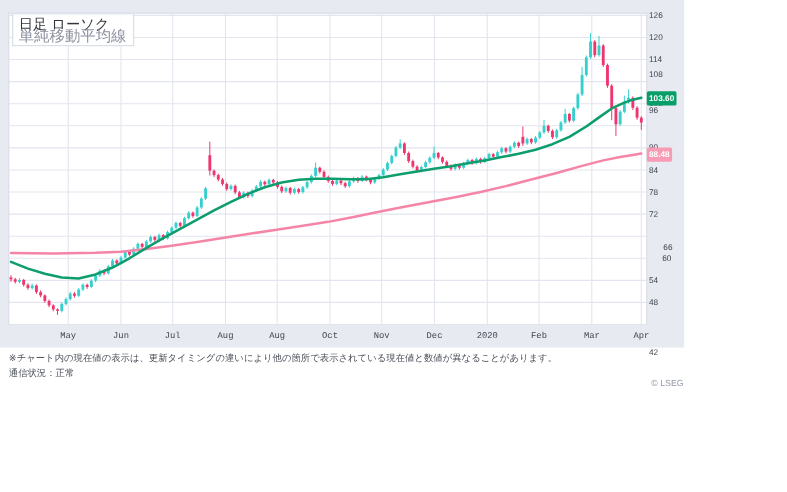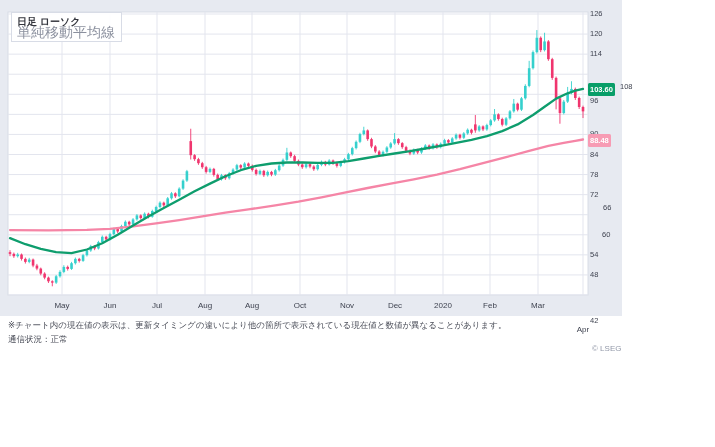--- a/index.html
+++ b/index.html
@@ -2,26 +2,26 @@
 <html><head>
 <meta charset="utf-8">
 <style>
   html,body{margin:0;padding:0;}
   body{width:715px;height:447px;background:#ffffff;position:relative;overflow:hidden;
        font-family:"Liberation Sans","DejaVu Sans",sans-serif;-webkit-font-smoothing:antialiased;}
   .panel{position:absolute;left:0;top:0;width:622px;height:316px;}
   .chart-svg{position:absolute;left:0;top:0;z-index:1;}
   .y-axis{position:absolute;left:589px;top:0;width:33px;height:248px;z-index:2;}
   .ytick{position:absolute;left:1px;font-size:7.5px;line-height:8px;color:#3f4350;white-space:nowrap;}
-  .x-axis{position:absolute;left:0;top:295px;width:589px;height:21px;z-index:2;}
+  .x-axis{position:absolute;left:0;top:295px;width:589px;height:21px;z-index:2;font-family:Liberation Mono, monospace;}
   .xtick{position:absolute;top:6px;width:34px;margin-left:-17px;text-align:center;
          font-size:8px;line-height:9px;color:#3f4350;white-space:nowrap;}
   .legend-box{position:absolute;left:11px;top:12px;z-index:4;background:rgba(255,255,255,0.92);
               border:1px solid #d8dce6;padding:3px 6px 4px 5px;}
-  .legend-title{font-size:10px;line-height:11px;font-weight:bold;color:#33353d;white-space:nowrap;}
+  .legend-title{font-size:13px;line-height:11px;font-weight:normal;color:#33353d;white-space:nowrap;}
   .legend-sub{font-size:14px;line-height:10px;color:#8b909e;white-space:nowrap;}
   .price-badge{position:absolute;left:588px;z-index:3;color:#ffffff;font-size:7.5px;line-height:9px;
                font-weight:bold;padding:2px 2px;border-radius:1.5px;white-space:nowrap;}
   .footer-line{position:absolute;left:8px;color:#4a4d58;font-size:8.5px;line-height:11px;white-space:nowrap;z-index:5;}
   .copyright{position:absolute;left:592px;top:344px;color:#9298a8;font-size:8px;z-index:5;white-space:nowrap;}
 </style>
 </head>
 <body>
 
 <div class="panel" style="background: rgb(231, 234, 241);">
@@ -360,46 +360,46 @@
 
   <div class="legend-box">
     <div class="legend-title">日足 ローソク</div>
     <div class="legend-sub">単純移動平均線</div>
   </div>
 
   <div class="y-axis">
       <span class="ytick" style="top: 10.0071px; color: rgb(63, 67, 80);">126</span>
       <span class="ytick" style="top: 30.078px; color: rgb(63, 67, 80);">120</span>
       <span class="ytick" style="top: 50.1489px; color: rgb(63, 67, 80);">114</span>
-      <span class="ytick" style="top: 83px; color: rgb(63, 67, 80); margin-left: 30px;">108</span>
+      <span class="ytick" style="top: 64px; color: rgb(63, 67, 80);">108</span>
       <span class="ytick" style="top: 90.2908px; color: rgb(63, 67, 80);">102</span>
       <span class="ytick" style="top: 97px; color: rgb(63, 67, 80);">96</span>
       <span class="ytick" style="top: 130.433px; color: rgb(63, 67, 80);">90</span>
       <span class="ytick" style="top: 150.504px; color: rgb(63, 67, 80);">84</span>
       <span class="ytick" style="top: 170.574px; color: rgb(63, 67, 80);">78</span>
       <span class="ytick" style="top: 190.645px; color: rgb(63, 67, 80); text-align: right;">72</span>
-      <span class="ytick" style="top: 204px; color: rgb(63, 67, 80); padding-left: 13px;">66</span>
+      <span class="ytick" style="top: 221px; color: rgb(63, 67, 80); padding-left: 13px;">66</span>
       <span class="ytick" style="top: 230.787px; color: rgb(63, 67, 80); padding-left: 12px;">60</span>
       <span class="ytick" style="top: 250.858px; color: rgb(63, 67, 80);">54</span>
       <span class="ytick" style="top: 270.929px; color: rgb(63, 67, 80);">48</span>
       <span class="ytick" style="top: 301px; color: rgb(63, 67, 80); margin-top: 16px;">42</span>
     </div>
   <div class="x-axis">
       <span class="xtick" style="left: 62px; color: rgb(63, 67, 80);">May</span>
       <span class="xtick" style="left: 110px; color: rgb(63, 67, 80);">Jun</span>
       <span class="xtick" style="left: 157px; color: rgb(63, 67, 80);">Jul</span>
       <span class="xtick" style="left: 205px; color: rgb(63, 67, 80);">Aug</span>
       <span class="xtick" style="left: 252px; color: rgb(63, 67, 80);">Aug</span>
       <span class="xtick" style="left: 300px; color: rgb(63, 67, 80);">Oct</span>
       <span class="xtick" style="left: 347px; color: rgb(63, 67, 80);">Nov</span>
       <span class="xtick" style="left: 395px; color: rgb(63, 67, 80);">Dec</span>
       <span class="xtick" style="left: 443px; color: rgb(63, 67, 80);">2020</span>
       <span class="xtick" style="left: 490px; color: rgb(63, 67, 80);">Feb</span>
       <span class="xtick" style="left: 538px; color: rgb(63, 67, 80);">Mar</span>
-      <span class="xtick" style="left: 583px; color: rgb(63, 67, 80); margin-top: 24px;">Apr</span>
+      <span class="xtick" style="left: 583px; color: rgb(63, 67, 80);">Apr</span>
     </div>
 
   <div class="price-badge" style="background: rgb(8, 158, 104); top: 83.4385px;">103.60</div>
   <div class="price-badge" style="background: rgb(247, 156, 180); top: 134.017px;">88.48</div>
 </div>
 
 <div class="footer-line" style="top:320px">※チャート内の現在値の表示は、更新タイミングの違いにより他の箇所で表示されている現在値と数値が異なることがあります。</div>
 <div class="footer-line" style="top:334px">通信状況：正常</div>
 <div class="copyright">© LSEG</div>
 

